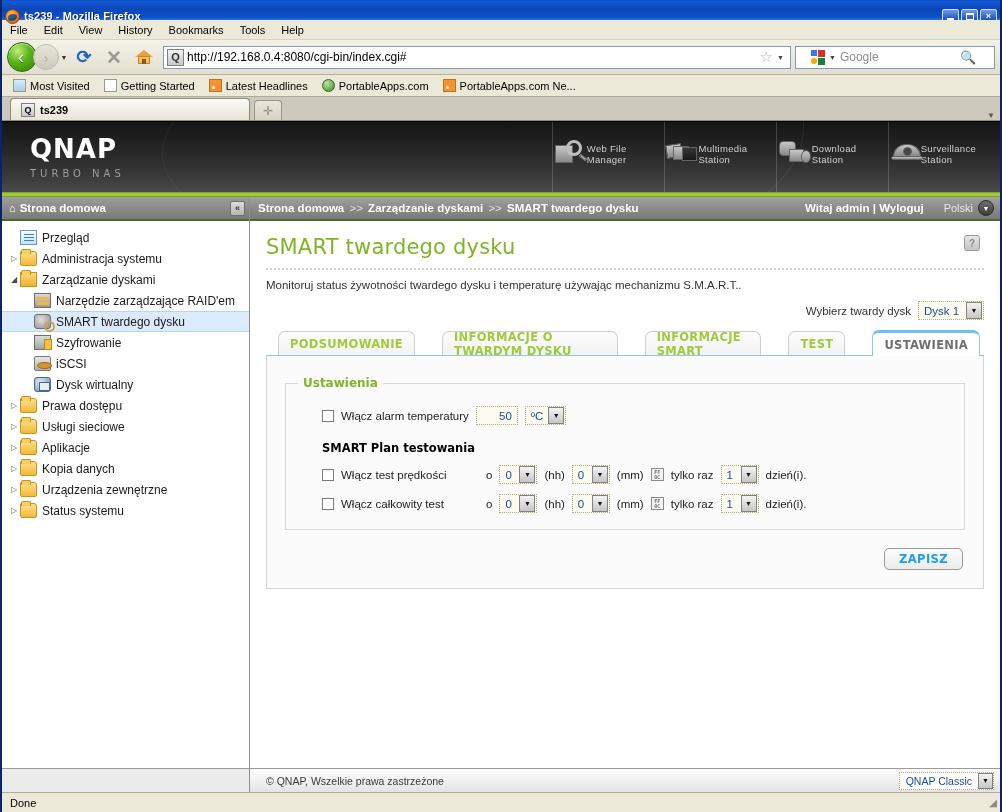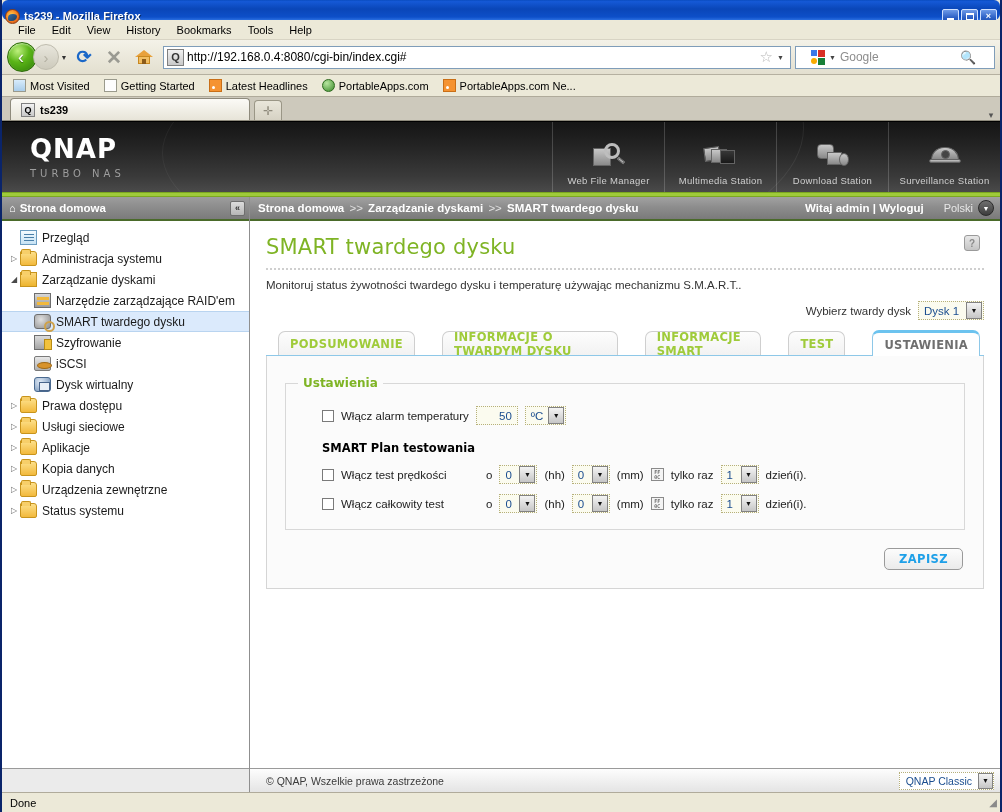--- a/index.html
+++ b/index.html
@@ -13,21 +13,21 @@
   }
 
   
   #window { width:1002px; height:812px; position:relative;
             border:2px solid #0a246a; border-top:none; border-bottom:none;
             background:#ece9d8; display:flex; flex-direction:column; }
 
   #titlebar {
     height:20px; flex:0 0 20px;
     background:linear-gradient(180deg,#0a4cc0 0%,#1559d6 8%,#0a46b8 45%,#0d4fc8 85%,#2a6ee0 100%);
-    display:flex; align-items:center; padding:12px 2px 0 3px; color:#fff;border-radius:6px;
+    display:flex; align-items:center; padding:12px 2px 0 3px; color:#fff;
   }
   #titlebar .ffav { width:15px; height:15px; margin-right:4px; flex:0 0 15px;
       background:radial-gradient(circle at 40% 40%, #ffd14d 0%, #f57c20 55%, #b93b10 100%);
       border-radius:50%; border:1px solid #8c3b10; position:relative; }
   #titlebar .ffav::after{content:"";position:absolute;left:2px;top:4px;width:9px;height:7px;
       background:linear-gradient(135deg,#3a6ea5,#1a3c60);border-radius:50% 40% 60% 30%;}
   #titlebar .ttl { font-weight:bold; font-size:11px; letter-spacing:.1px;
       text-shadow:1px 1px 0 rgba(0,0,0,.5); flex:1; white-space:nowrap; overflow:hidden; }
   #winbtns { display:flex; gap:2px; padding-right:1px; }
   #winbtns .wb {
@@ -36,21 +36,21 @@
     display:flex; align-items:center; justify-content:center;
     color:#fff; font-size:9px; font-family:"Liberation Sans",sans-serif; line-height:1;
   }
   #winbtns .wb .g { display:block; }
   #winbtns .min .g { width:7px; height:2px; background:#fff; margin-top:5px; }
   #winbtns .max .g { width:8px; height:7px; border:1px solid #fff; border-top-width:2px; }
   #winbtns .cls { font-weight:bold; }
 
   
   #menubar { flex:0 0 20px; height:20px; display:flex; align-items:center;
-      padding-left:8px; background:#ece9d8;
+      background:#ece9d8;
       border-bottom:1px solid #d8d4c4; }
   #menubar .mi { padding:2px 8px; font-size:11px; color:#000; }
 
   
   #navbar { flex:0 0 35px; height:35px; display:flex; align-items:center;
       background:linear-gradient(180deg,#f4f2e8,#e3dfcf); padding:0 5px;
       border-bottom:1px solid #b5b0a0; }
   .navbtn { width:30px;height:30px; display:flex;align-items:center;justify-content:center; }
   .backbtn { width:30px;height:30px;border-radius:50%;
       background:radial-gradient(circle at 35% 28%, #bdf07d 0%, #5bb518 42%, #2d7d06 100%);
@@ -134,21 +134,21 @@
   #qheader::before{content:"";position:absolute;left:-100px;top:-160px;width:900px;height:330px;
       border-radius:50%;border:1px solid rgba(255,255,255,.07);}
   #qheader::after{content:"";position:absolute;left:160px;top:-110px;width:900px;height:280px;
       border-radius:50%;border:1px solid rgba(255,255,255,.05);}
   #qlogo { margin-left:28px; position:relative; z-index:2;}
   #qlogo .qn { font-family:"DejaVu Sans", sans-serif; font-weight:bold; font-size:26px;
       color:#fff; letter-spacing:1px; line-height:1; }
   #qlogo .tn { font-size:10px; color:#9d9d9d; letter-spacing:4px; margin-top:6px;
       font-family:"DejaVu Sans", sans-serif;}
   #qapps { position:absolute; right:0; top:0; height:70px; display:flex; z-index:2;}
-  .qapp { width:112px; height:70px; display:flex; flex-direction:column;
+  .qapp { width:112px; height:70px; display:flex; flex-direction:row;
       align-items:center; justify-content:flex-end; padding-bottom:6px;
       border-left:1px solid rgba(255,255,255,.18); position:relative;}
   .qapp .lbl { font-size:9.5px; color:#cfcfcf; letter-spacing:.3px; }
   .qicon { width:36px;height:32px; margin-bottom:3px; position:relative; opacity:.85;}
   .qicon .s1{position:absolute;background:linear-gradient(180deg,#e4e4e4,#9a9a9a);border:1px solid #6e6e6e;}
   
   .ic-wfm .s1.a{left:2px;top:8px;width:18px;height:18px;}
   .ic-wfm .s1.b{left:13px;top:3px;width:16px;height:16px;border-radius:50%;background:transparent;border:3px solid #d8d8d8;}
   .ic-wfm .s1.c{left:26px;top:19px;width:8px;height:3px;transform:rotate(40deg);background:#d8d8d8;}
   

